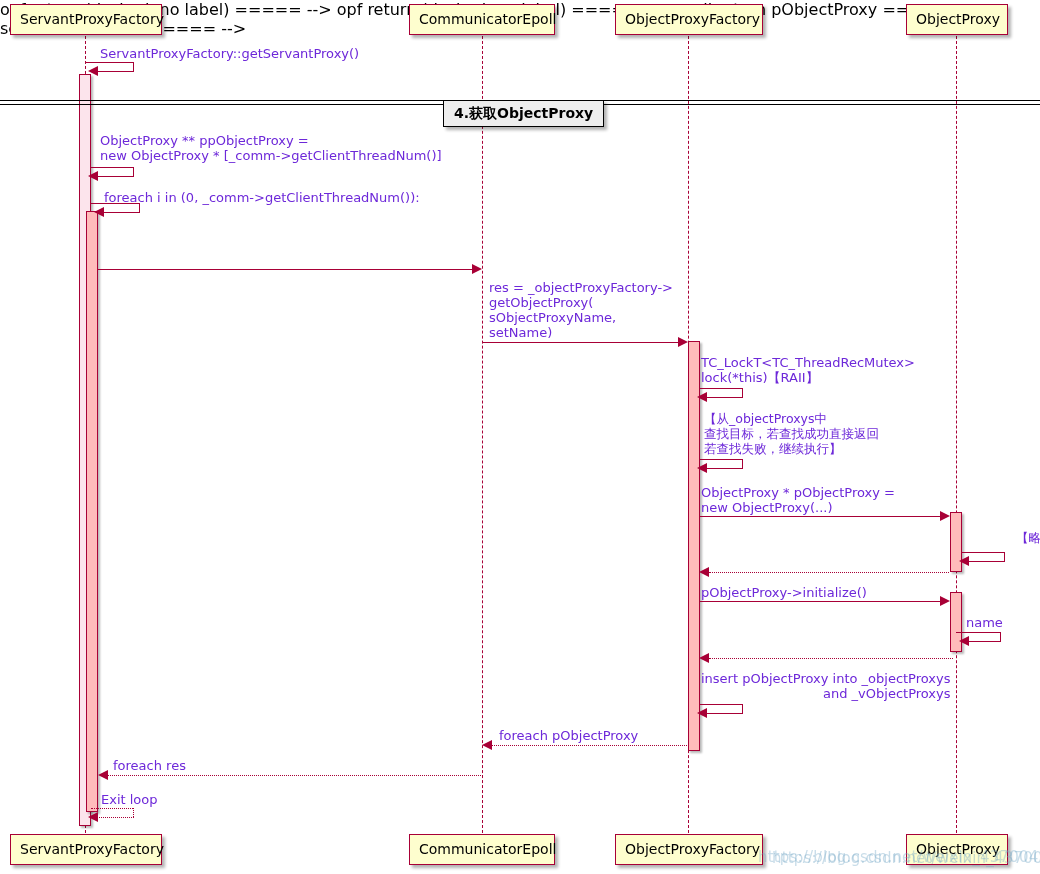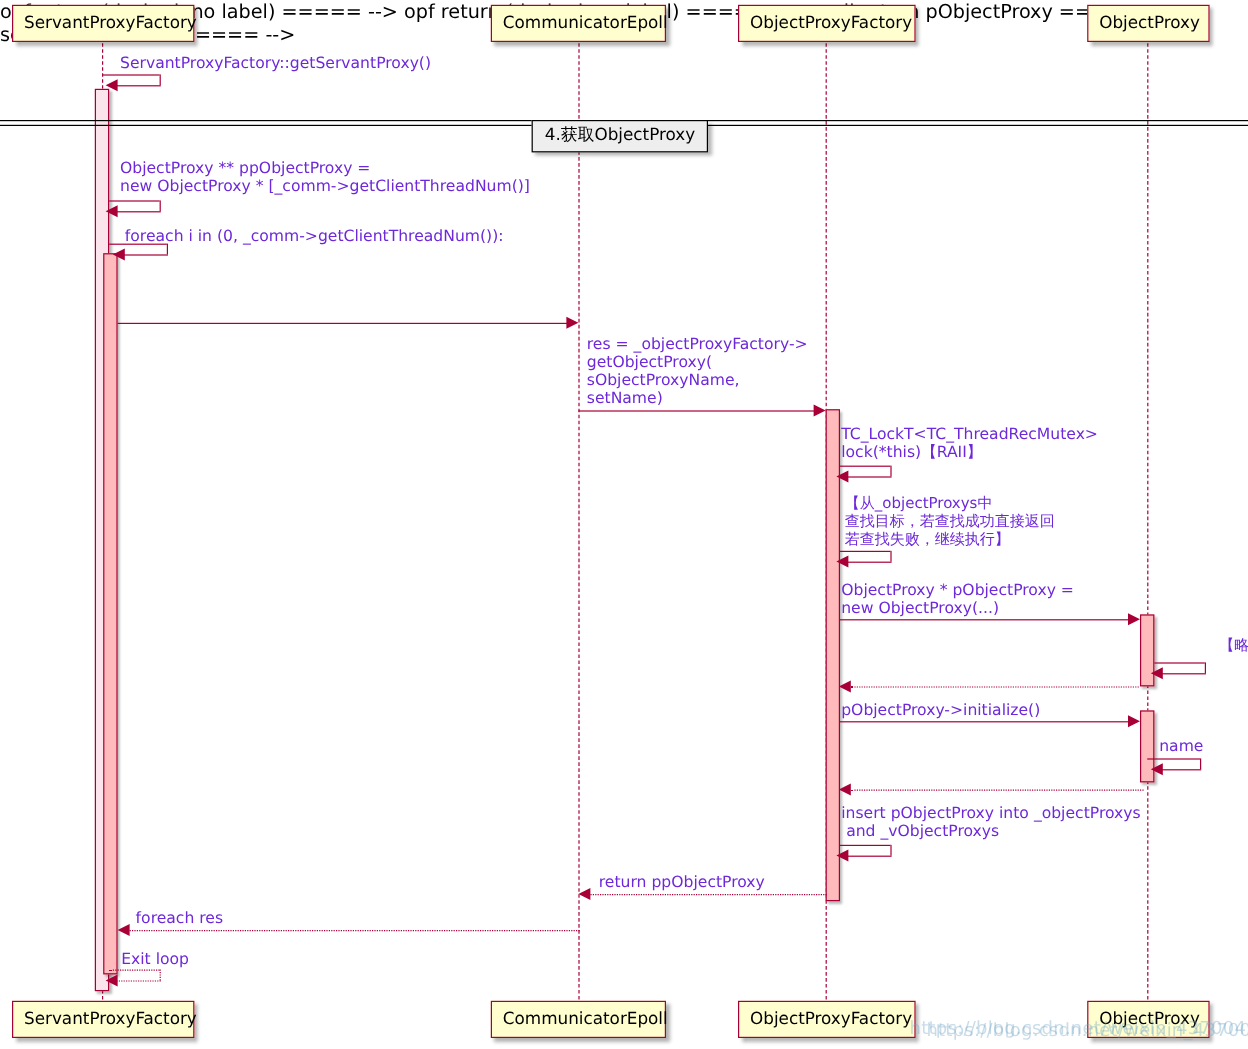--- a/index.html
+++ b/index.html
@@ -112,21 +112,21 @@
     border-bottom: 1.6px solid #000000;
     box-sizing: border-box;
   }
   .divider-label {
     position: absolute;
     box-sizing: border-box;
     background: #EEEEEE;
     border: 1.6px solid #000000;
     color: #000000;
     font-size: 14px;
-    font-weight: normal;
+    font-weight: bold;
     line-height: 1;
     padding: 5px 10px 6px 10px;
     white-space: nowrap;
     box-shadow: 3px 3px 3px rgba(0,0,0,0.30);
   }
 
   
   .watermark {
     position: absolute;
     color: rgba(120,170,200,0.40);
@@ -249,29 +249,29 @@
   <div class="msg-line" style="left:956px; top:632px; width:44px;"></div>
   <div class="msg-vert" style="left:1000px; top:632px; height:9px;"></div>
   <div class="msg-line" style="left:966px; top:641px; width:35px;"></div>
   <div class="arrow left" style="left:959px; top:636px;"></div>
 
    opf return (dashed, no label) ===== --&gt;
   <div class="msg-line dashed" style="left:709px; top:658px; width:244px;"></div>
   <div class="arrow left" style="left:699px; top:653px;"></div>
 
   
-  <div class="msg-text" style="left:701px; top:671px;">insert pObjectProxy into _objectProxys
+  <div class="msg-text" style="left:701px; top:671px;text-align:right;">insert pObjectProxy into _objectProxys
  and _vObjectProxys</div>
   <div class="msg-line" style="left:700px; top:704px; width:42px;"></div>
   <div class="msg-vert" style="left:742px; top:704px; height:9px;"></div>
   <div class="msg-line" style="left:704px; top:713px; width:39px;"></div>
   <div class="arrow left" style="left:697px; top:708px;"></div>
 
    epoll return pObjectProxy ===== --&gt;
-  <div class="msg-text" style="left:499px; top:728px;">return ppObjectProxy</div>
+  <div class="msg-text" style="left:499px; top:728px;">foreach pObjectProxy</div>
   <div class="msg-line dashed" style="left:492px; top:745px; width:197px;"></div>
   <div class="arrow left" style="left:482px; top:740px;"></div>
 
    servant return res ===== --&gt;
   <div class="msg-text" style="left:113px; top:758px;">foreach res</div>
   <div class="msg-line dashed" style="left:108px; top:775px; width:375px;"></div>
   <div class="arrow left" style="left:98px; top:770px;"></div>
 
   
   <div class="msg-text" style="left:101px; top:792px;">Exit loop</div>

